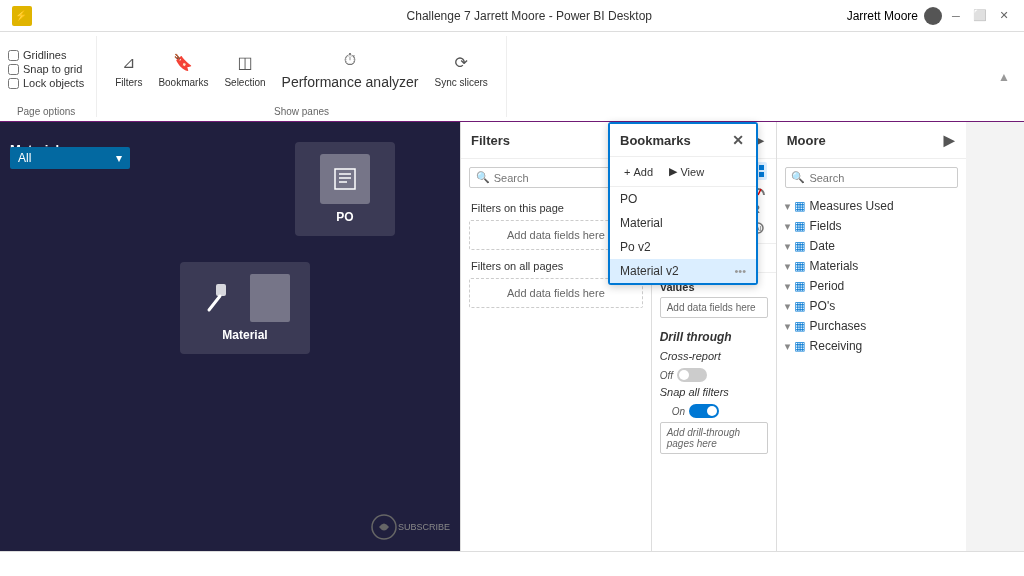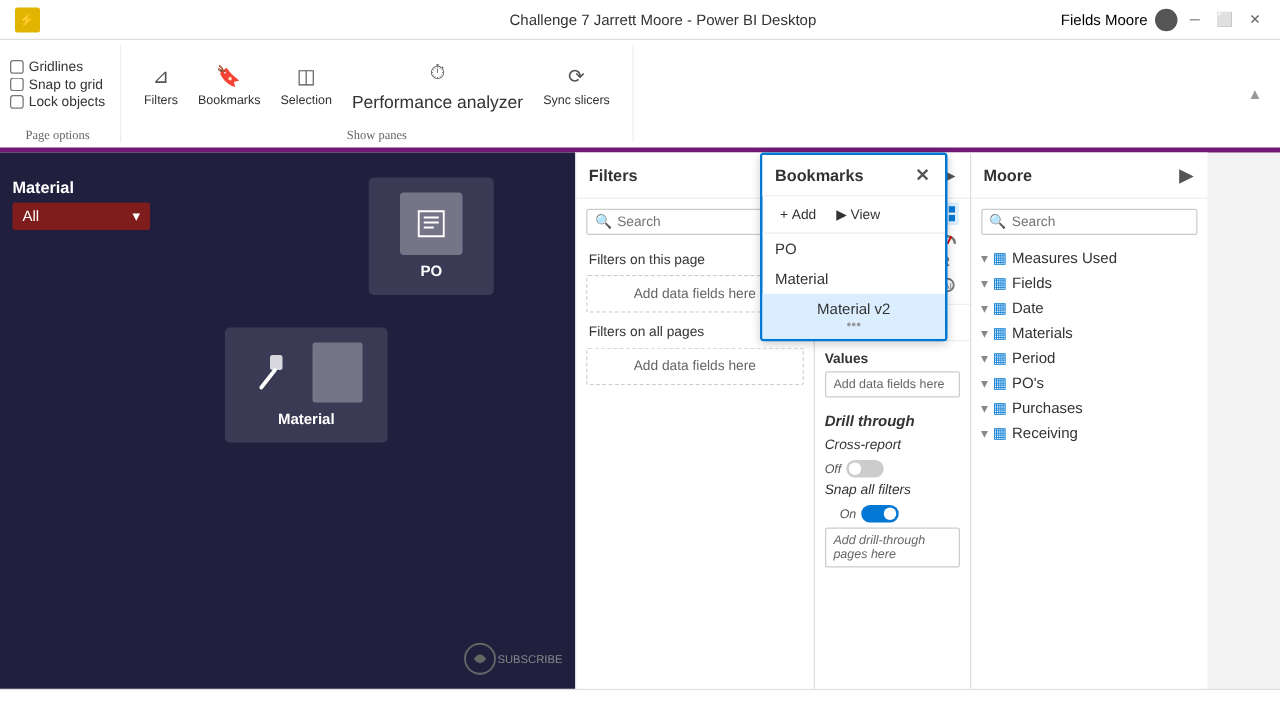--- a/index.html
+++ b/index.html
@@ -18,28 +18,28 @@
     .titlebar-title { font-size: 12px; color: #333; flex: 1; text-align: center; }
     .titlebar-controls { display: flex; gap: 8px; }
     .titlebar-btn { width: 16px; height: 16px; cursor: pointer; display: flex; align-items: center; justify-content: center; font-size: 11px; color: #666; }
     .user-area { display: flex; align-items: center; gap: 6px; font-size: 12px; }
     .user-avatar { width: 18px; height: 18px; background: #555; border-radius: 50%; }
 
     
     .ribbon {
       height: 90px;
       background: #fff;
-      border-bottom: 4px solid #701a75;
+      border-bottom: 1px solid #701a75;
       display: flex;
       align-items: stretch;
       padding: 4px 8px;
       gap: 8px;
     }
     .ribbon-section { display: flex; flex-direction: column; align-items: center; border-right: 1px solid #eee; padding-right: 12px; margin-right: 4px; }
-    .ribbon-section-label { font-size: 10px; color: #666; margin-top: auto; padding-top: 4px; font-family: Liberation Serif, serif; }
+    .ribbon-section-label { font-size: 10px; color: #666; margin-top: auto; padding-top: 4px; }
     .ribbon-items { display: flex; gap: 4px; align-items: center; flex: 1; }
     .ribbon-item { display: flex; flex-direction: column; align-items: center; padding: 4px 6px; cursor: pointer; border-radius: 3px; min-width: 36px; }
     .ribbon-item-icon { width: 24px; height: 24px; display: flex; align-items: center; justify-content: center; font-size: 16px; color: #555; }
     .ribbon-item-label { font-size: 10px; color: #333; text-align: center; margin-top: 2px; }
     .checkbox-group { display: flex; flex-direction: column; gap: 2px; }
     .checkbox-row { display: flex; align-items: center; gap: 4px; font-size: 11px; color: #333; }
     .checkbox-row input[type=checkbox] { width: 11px; height: 11px; }
 
     
     .canvas-area {
@@ -131,21 +131,20 @@
       padding: 5px 10px;
       font-size: 12px;
       color: #333;
       cursor: pointer;
     }
     .bookmark-item.active {
       background: #dbeeff;
       display: flex;
       align-items: center;
       justify-content: space-between;
-      flex-direction: column;
     }
 
     
     .viz-panel {
       flex: 0 0 125px;
       background: #fff;
       border-left: 1px solid #ddd;
       display: flex;
       flex-direction: column;
       overflow: hidden;
@@ -252,24 +251,24 @@
     .material-label {
       position: absolute;
       top: 20px;
       left: 10px;
       color: white;
       font-size: 13px;
       font-weight: 600;
     }
     .material-dropdown {
       position: absolute;
-      top: 40px;
+      top: 25px;
       left: 10px;
-      width: 110px;
-      background: #7f1d1d;
+      width: 120px;
+      background: #0369a1;
       color: white;
       font-size: 12px;
       padding: 4px 8px;
       border-radius: 2px;
       display: flex;
       align-items: center;
       justify-content: space-between;
       cursor: pointer;
     }
     .subscribe-badge {
@@ -305,21 +304,21 @@
   </style>
 </head>
 <body>
 
 <div class="titlebar">
   <div style="flex:0 0 200px; display:flex; align-items:center; gap:8px;">
     <div style="width:20px;height:20px;background:#e0b400;border-radius:2px;display:flex;align-items:center;justify-content:center;color:white;font-size:10px;font-weight:bold;">⚡</div>
   </div>
   <div class="titlebar-title">Challenge 7 Jarrett Moore - Power BI Desktop</div>
   <div class="user-area">
-    <span>Fields Moore</span>
+    <span>Jarrett Moore</span>
     <div class="user-avatar"></div>
     <div class="titlebar-controls">
       <div class="titlebar-btn">─</div>
       <div class="titlebar-btn">⬜</div>
       <div class="titlebar-btn close">✕</div>
     </div>
   </div>
 </div>
 
 <div class="ribbon">
@@ -457,20 +456,23 @@
       <div class="bookmarks-btn">
         <span>▶</span>
         <span>View</span>
       </div>
     </div>
     <div class="bookmark-item">
       <span>PO</span>
     </div>
     <div class="bookmark-item">
       <span>Material</span>
+    </div>
+    <div class="bookmark-item">
+      <span>Po v2</span>
     </div>
     <div class="bookmark-item active">
       <span>Material v2</span>
       <span style="color:#999;cursor:pointer;font-size:11px;">•••</span>
     </div>
   </div>
 
   <div class="viz-panel">
     <div class="viz-panel-header">
       <span>Visualizations</span>

